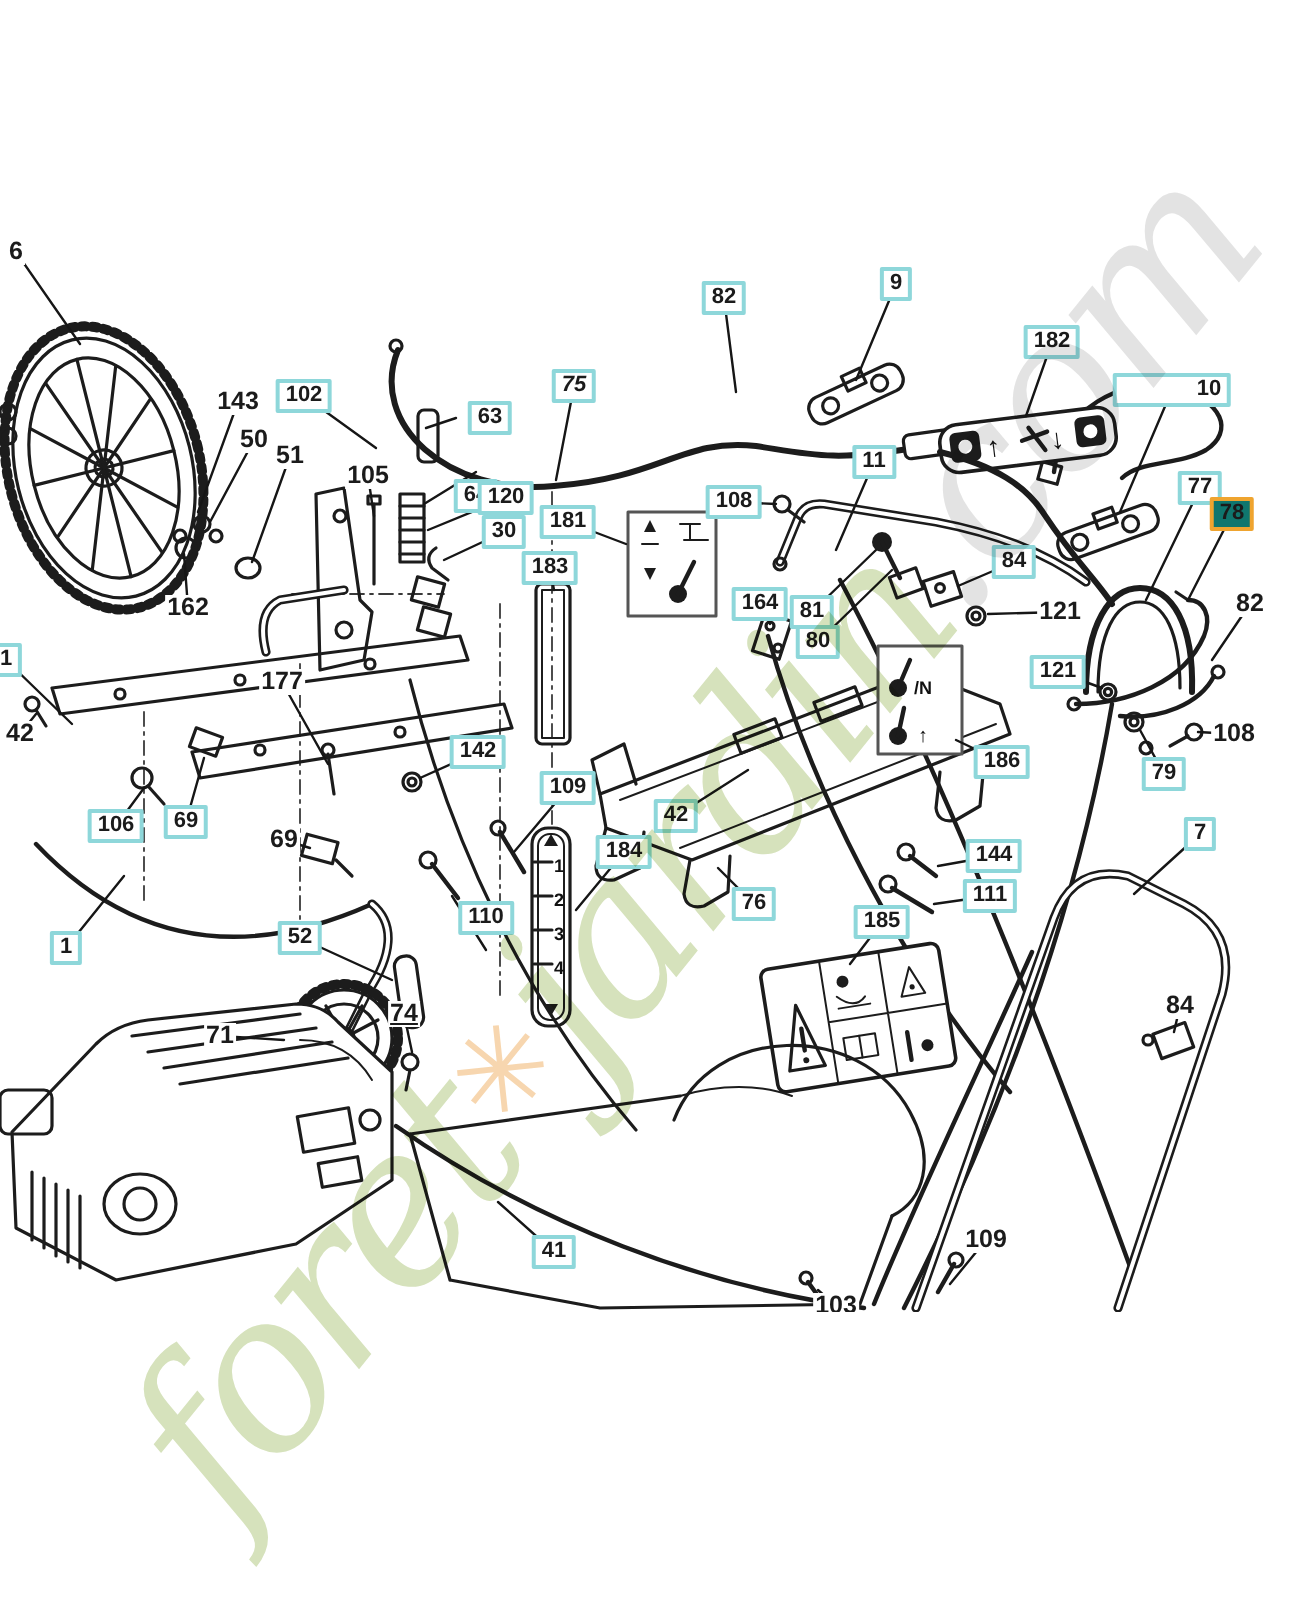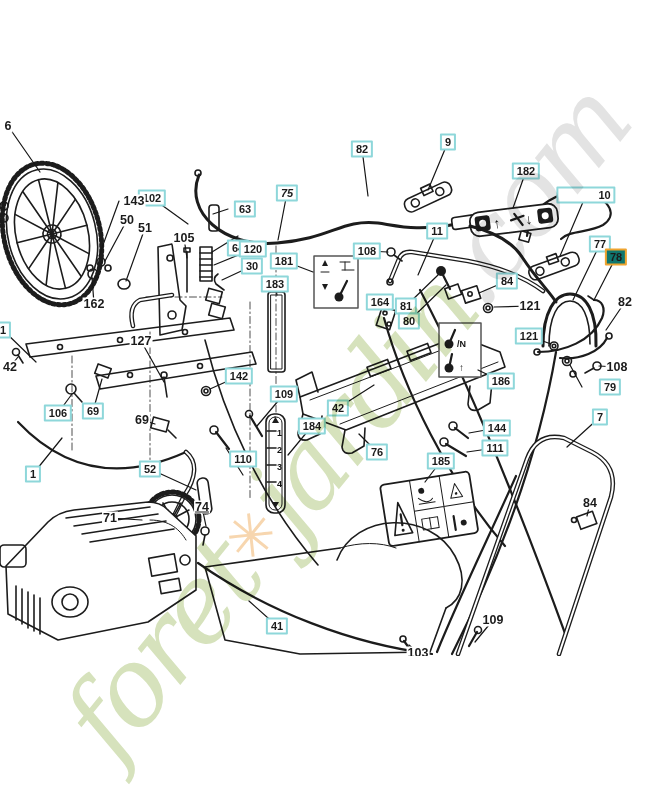--- a/index.html
+++ b/index.html
@@ -392,21 +392,21 @@
           <line x1="277" y1="626" x2="249" y2="601" class="leader"></line>
           <line x1="590" y1="503" x2="587" y2="516" class="leader"></line>
           <line x1="493" y1="620" x2="475" y2="642" class="leader"></line>
           <line x1="418" y1="653" x2="409" y2="645" class="leader"></line>
         </g>
     </svg>
 
     <div id="callouts">
         <div class="callout plain" style="left: 8px; top: 126px;">6</div>
         <div class="callout box" style="left: 152px; top: 198px;">102</div>
-        <div class="callout plain" style="left: 134px; top: 201px;">143</div>
+        <div class="callout plain" style="left: 119px; top: 201px;">143</div>
         <div class="callout plain" style="left: 127px; top: 220px;">50</div>
         <div class="callout plain" style="left: 145px; top: 228px;">51</div>
         <div class="callout plain" style="left: 184px; top: 238px;">105</div>
         <div class="callout plain" style="left: 94px; top: 304px;">162</div>
         <div class="callout box" style="left: 228px; top: 209px; margin-left: 17px;">63</div>
         <div class="callout box" style="left: 287px; top: 193px; font-style: italic;">75</div>
         <div class="callout box" style="left: 362px; top: 149px;">82</div>
         <div class="callout box" style="left: 238px; top: 236px; margin-top: 12px;">64</div>
         <div class="callout box" style="left: 253px; top: 249px;">120</div>
         <div class="callout box" style="left: 252px; top: 266px;">30</div>
@@ -420,28 +420,28 @@
         <div class="callout box" style="left: 526px; top: 171px;">182</div>
         <div class="callout box" style="left: 586px; top: 195px; padding-left: 40px;">10</div>
         <div class="callout box" style="left: 437px; top: 231px;">11</div>
         <div class="callout box" style="left: 600px; top: 244px;">77</div>
         <div class="callout box hl" style="left: 616px; top: 257px;">78</div>
         <div class="callout plain" style="left: 625px; top: 302px;">82</div>
         <div class="callout plain" style="left: 530px; top: 306px;">121</div>
         <div class="callout box" style="left: 529px; top: 336px;">121</div>
         <div class="callout box" style="left: 507px; top: 281px;">84</div>
         <div class="callout plain" style="left: 617px; top: 367px;">108</div>
-        <div class="callout box" style="left: 610px; top: 387px;">79</div>
+        <div class="callout box" style="left: 582px; top: 387px;">79</div>
         <div class="callout box" style="left: 600px; top: 417px;">7</div>
         <div class="callout box" style="left: 501px; top: 381px;">186</div>
         <div class="callout box" style="left: 497px; top: 428px;">144</div>
         <div class="callout box" style="left: 495px; top: 448px;">111</div>
         <div class="callout box" style="left: 441px; top: 461px;">185</div>
         <div class="callout box" style="left: 239px; top: 376px;">142</div>
-        <div class="callout plain" style="left: 141px; top: 341px;">127</div>
+        <div class="callout plain" style="left: 141px; top: 341px;">177</div>
         <div class="callout box" style="left: 58px; top: 413px;">106</div>
         <div class="callout box" style="left: 93px; top: 411px;">69</div>
         <div class="callout plain" style="left: 142px; top: 420px;">69</div>
         <div class="callout box" style="left: 150px; top: 469px;">52</div>
         <div class="callout box" style="left: 243px; top: 459px;">110</div>
         <div class="callout box" style="left: 284px; top: 394px;">109</div>
         <div class="callout box" style="left: 312px; top: 426px;">184</div>
         <div class="callout box" style="left: 338px; top: 408px;">42</div>
         <div class="callout box" style="left: 377px; top: 452px;">76</div>
         <div class="callout box" style="left: 33px; top: 474px;">1</div>

